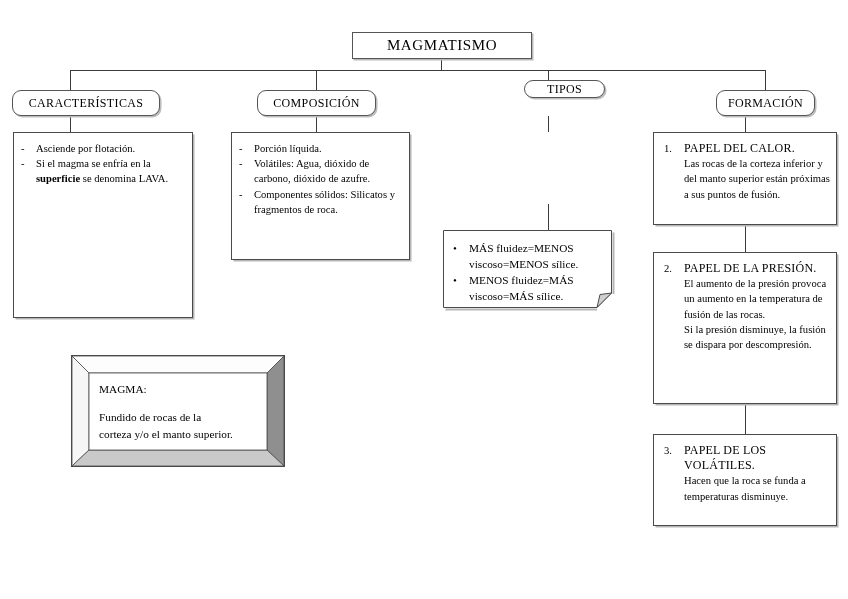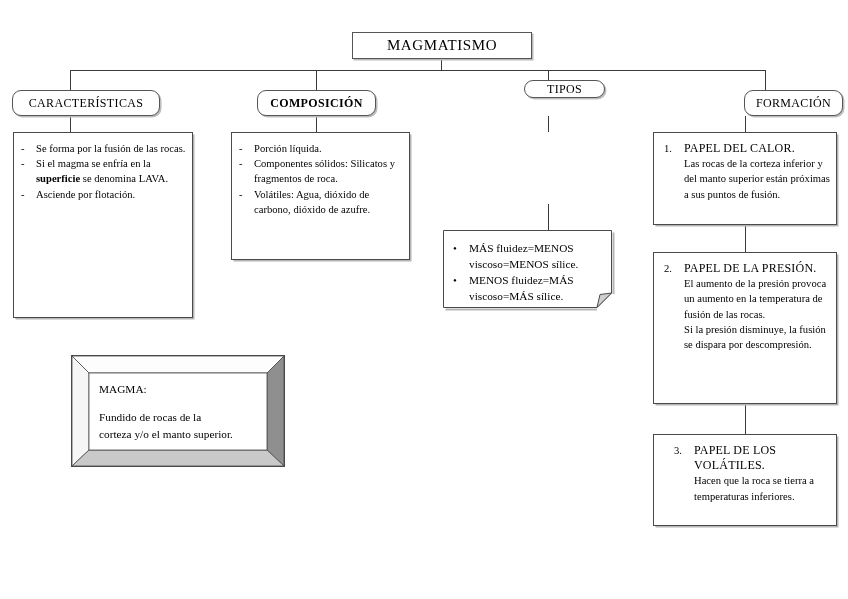--- a/index.html
+++ b/index.html
@@ -124,43 +124,42 @@
   <div class="conn conn-v" style="left:745px; top:225px; height:27px;"></div>
   <div class="conn conn-v" style="left:745px; top:404px; height:30px;"></div>
 
   <div class="title-box" style="left:352px; top:32px; width:180px; height:27px;">
     <span class="t">MAGMATISMO</span>
   </div>
 
   <div class="cat-box" style="left:12px; top:90px; width:148px; height:26px;">
     <span class="t">CARACTERÍSTICAS</span>
   </div>
-  <div class="cat-box" style="left:257px; top:90px; width:119px; height:26px;font-weight:bold;">
+  <div class="cat-box" style="left:257px; top:90px; width:119px; height:26px;">
     <span class="t">COMPOSICIÓN</span>
   </div>
   <div class="cat-box" style="left:524px; top:80px; width:81px; height:18px;">
     <span class="t">TIPOS</span>
   </div>
-  <div class="cat-box" style="left:716px; top:90px; width:99px; height:26px;margin-left:28px;">
+  <div class="cat-box" style="left:716px; top:90px; width:99px; height:26px;">
     <span class="t">FORMACIÓN</span>
   </div>
 
   <div class="cbox" style="left:13px; top:132px; width:180px; height:186px; padding:8px 4px 0 0;">
     <ul class="dash">
-      <li>Se forma por la fusión de las rocas.</li>
+      <li>Asciende por flotación.</li>
       <li>Si el magma se enfría en la <b>superficie</b> se denomina LAVA.</li>
-      <li>Asciende por flotación.</li>
     </ul>
   </div>
 
   <div class="cbox" style="left:231px; top:132px; width:179px; height:128px; padding:8px 6px 0 0;">
     <ul class="dash">
       <li>Porción líquida.</li>
+      <li>Volátiles: Agua, dióxido de carbono, dióxido de azufre.</li>
       <li>Componentes sólidos: Silicatos y fragmentos de roca.</li>
-      <li>Volátiles: Agua, dióxido de carbono, dióxido de azufre.</li>
     </ul>
   </div>
 
 
   <div class="note" style="left:443px; top:230px; width:169px; height:77px;">
     <svg width="172" height="80" viewBox="0 0 172 80">
       <polygon points="0.5,0.5 168.5,0.5 168.5,63 154,77.5 0.5,77.5" fill="#ffffff" stroke="#4a4a4a" stroke-width="1"></polygon>
       <polygon points="168.5,63 154,77.5 157,64.5" fill="#cfcfcf" stroke="#4a4a4a" stroke-width="1"></polygon>
       <path d="M170.5,2.5 L170.5,64 M2.5,79.5 L154,79.5" stroke="#b5b5b5" stroke-width="2" fill="none"></path>
     </svg>
@@ -184,25 +183,25 @@
   <div class="cbox" style="left:653px; top:252px; width:184px; height:152px; padding:8px 6px 16px 0;">
     <ol class="num" style="counter-reset: fc 1;">
       <li>
         <span class="hd">PAPEL DE LA PRESIÓN.</span><br>
         <span style="white-space:pre-line;">El aumento de la presión provoca un aumento en la temperatura de fusión de las rocas.
 Si la presión disminuye, la fusión se dispara por descompresión.</span>
       </li>
     </ol>
   </div>
 
-  <div class="cbox" style="left:653px; top:434px; width:184px; height:92px; padding:8px 6px 0 10px;">
+  <div class="cbox" style="left:653px; top:434px; width:184px; height:92px; padding:8px 6px 0 0;">
     <ol class="num" style="counter-reset: fc 2;">
       <li>
         <span class="hd">PAPEL DE LOS VOLÁTILES.</span><br>
-        <span>Hacen que la roca se tierra a temperaturas inferiores.</span>
+        <span>Hacen que la roca se funda a temperaturas disminuye.</span>
       </li>
     </ol>
   </div>
 
   <div class="magma-frame" style="left:71px; top:355px; width:214px; height:112px;">
     <svg width="214" height="112" viewBox="0 0 214 112">
       <rect x="0.5" y="0.5" width="213" height="111" fill="#ffffff" stroke="#4a4a4a" stroke-width="1"></rect>
       <polygon points="1,1 213,1 196,18 18,18" fill="#fdfdfd" stroke="#4a4a4a" stroke-width="0.8"></polygon>
       <polygon points="1,1 18,18 18,95 1,111" fill="#f6f6f6" stroke="#4a4a4a" stroke-width="0.8"></polygon>
       <polygon points="213,1 213,111 196,95 196,18" fill="#8f8f8f" stroke="#4a4a4a" stroke-width="0.8"></polygon>

